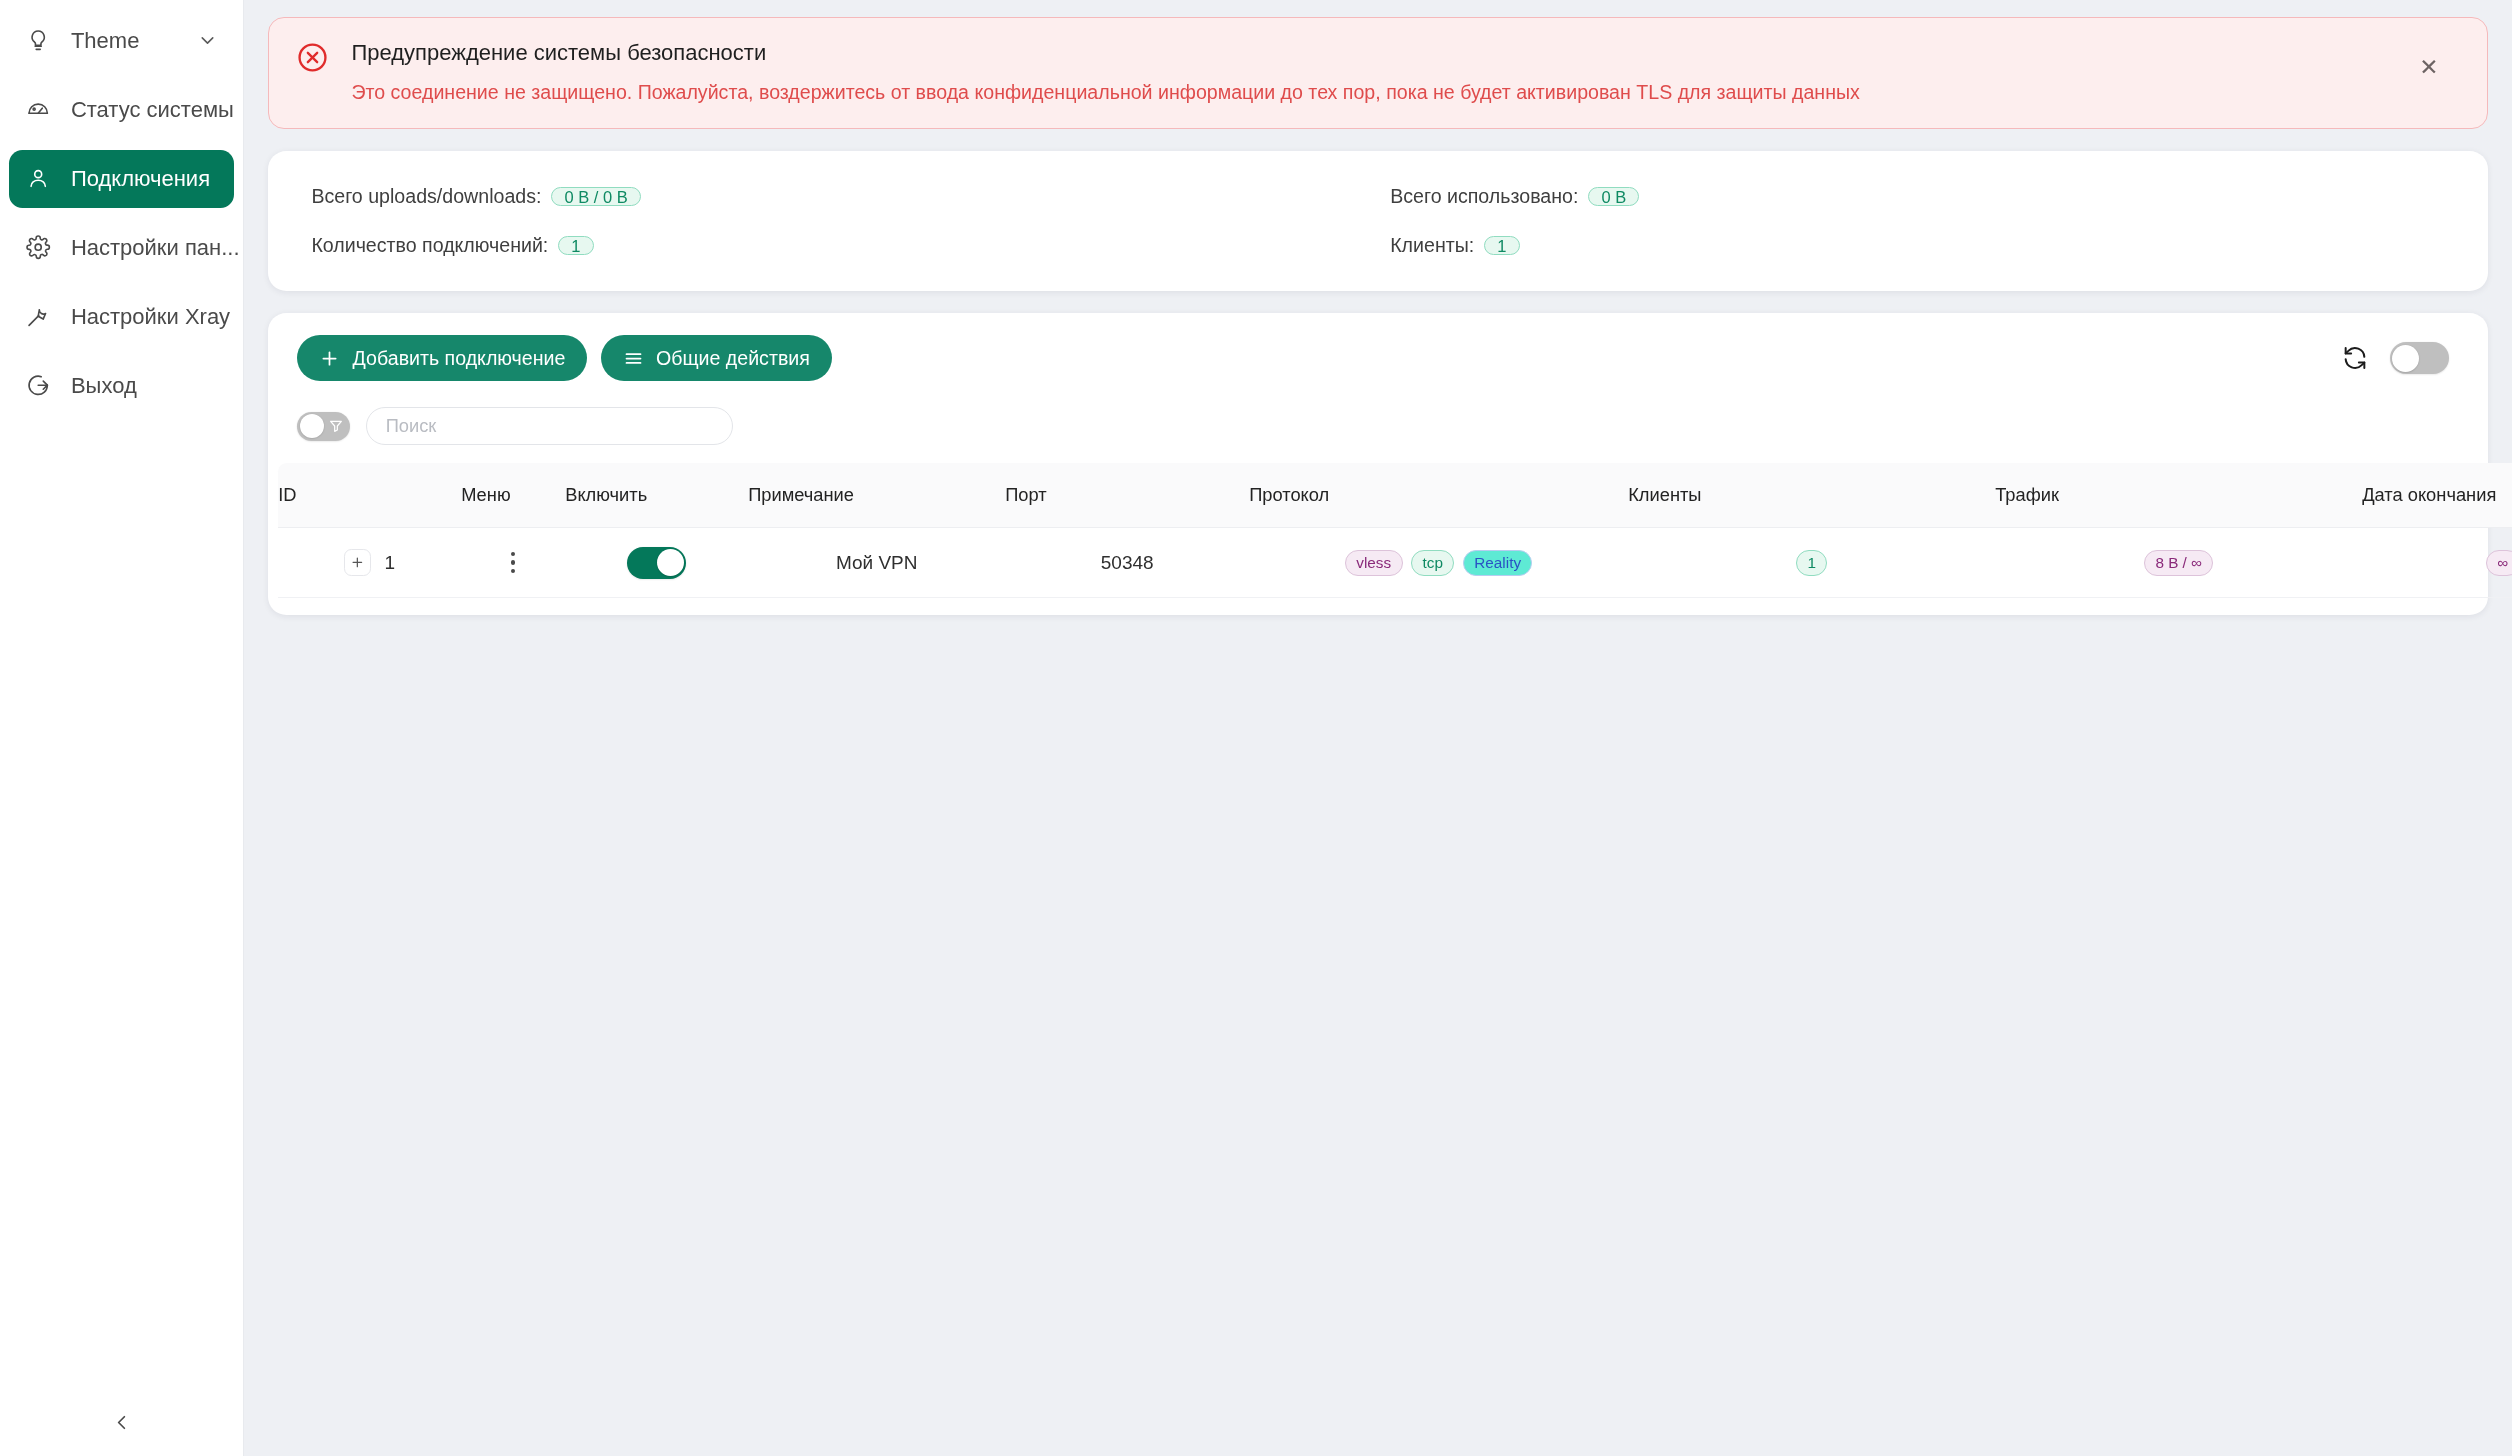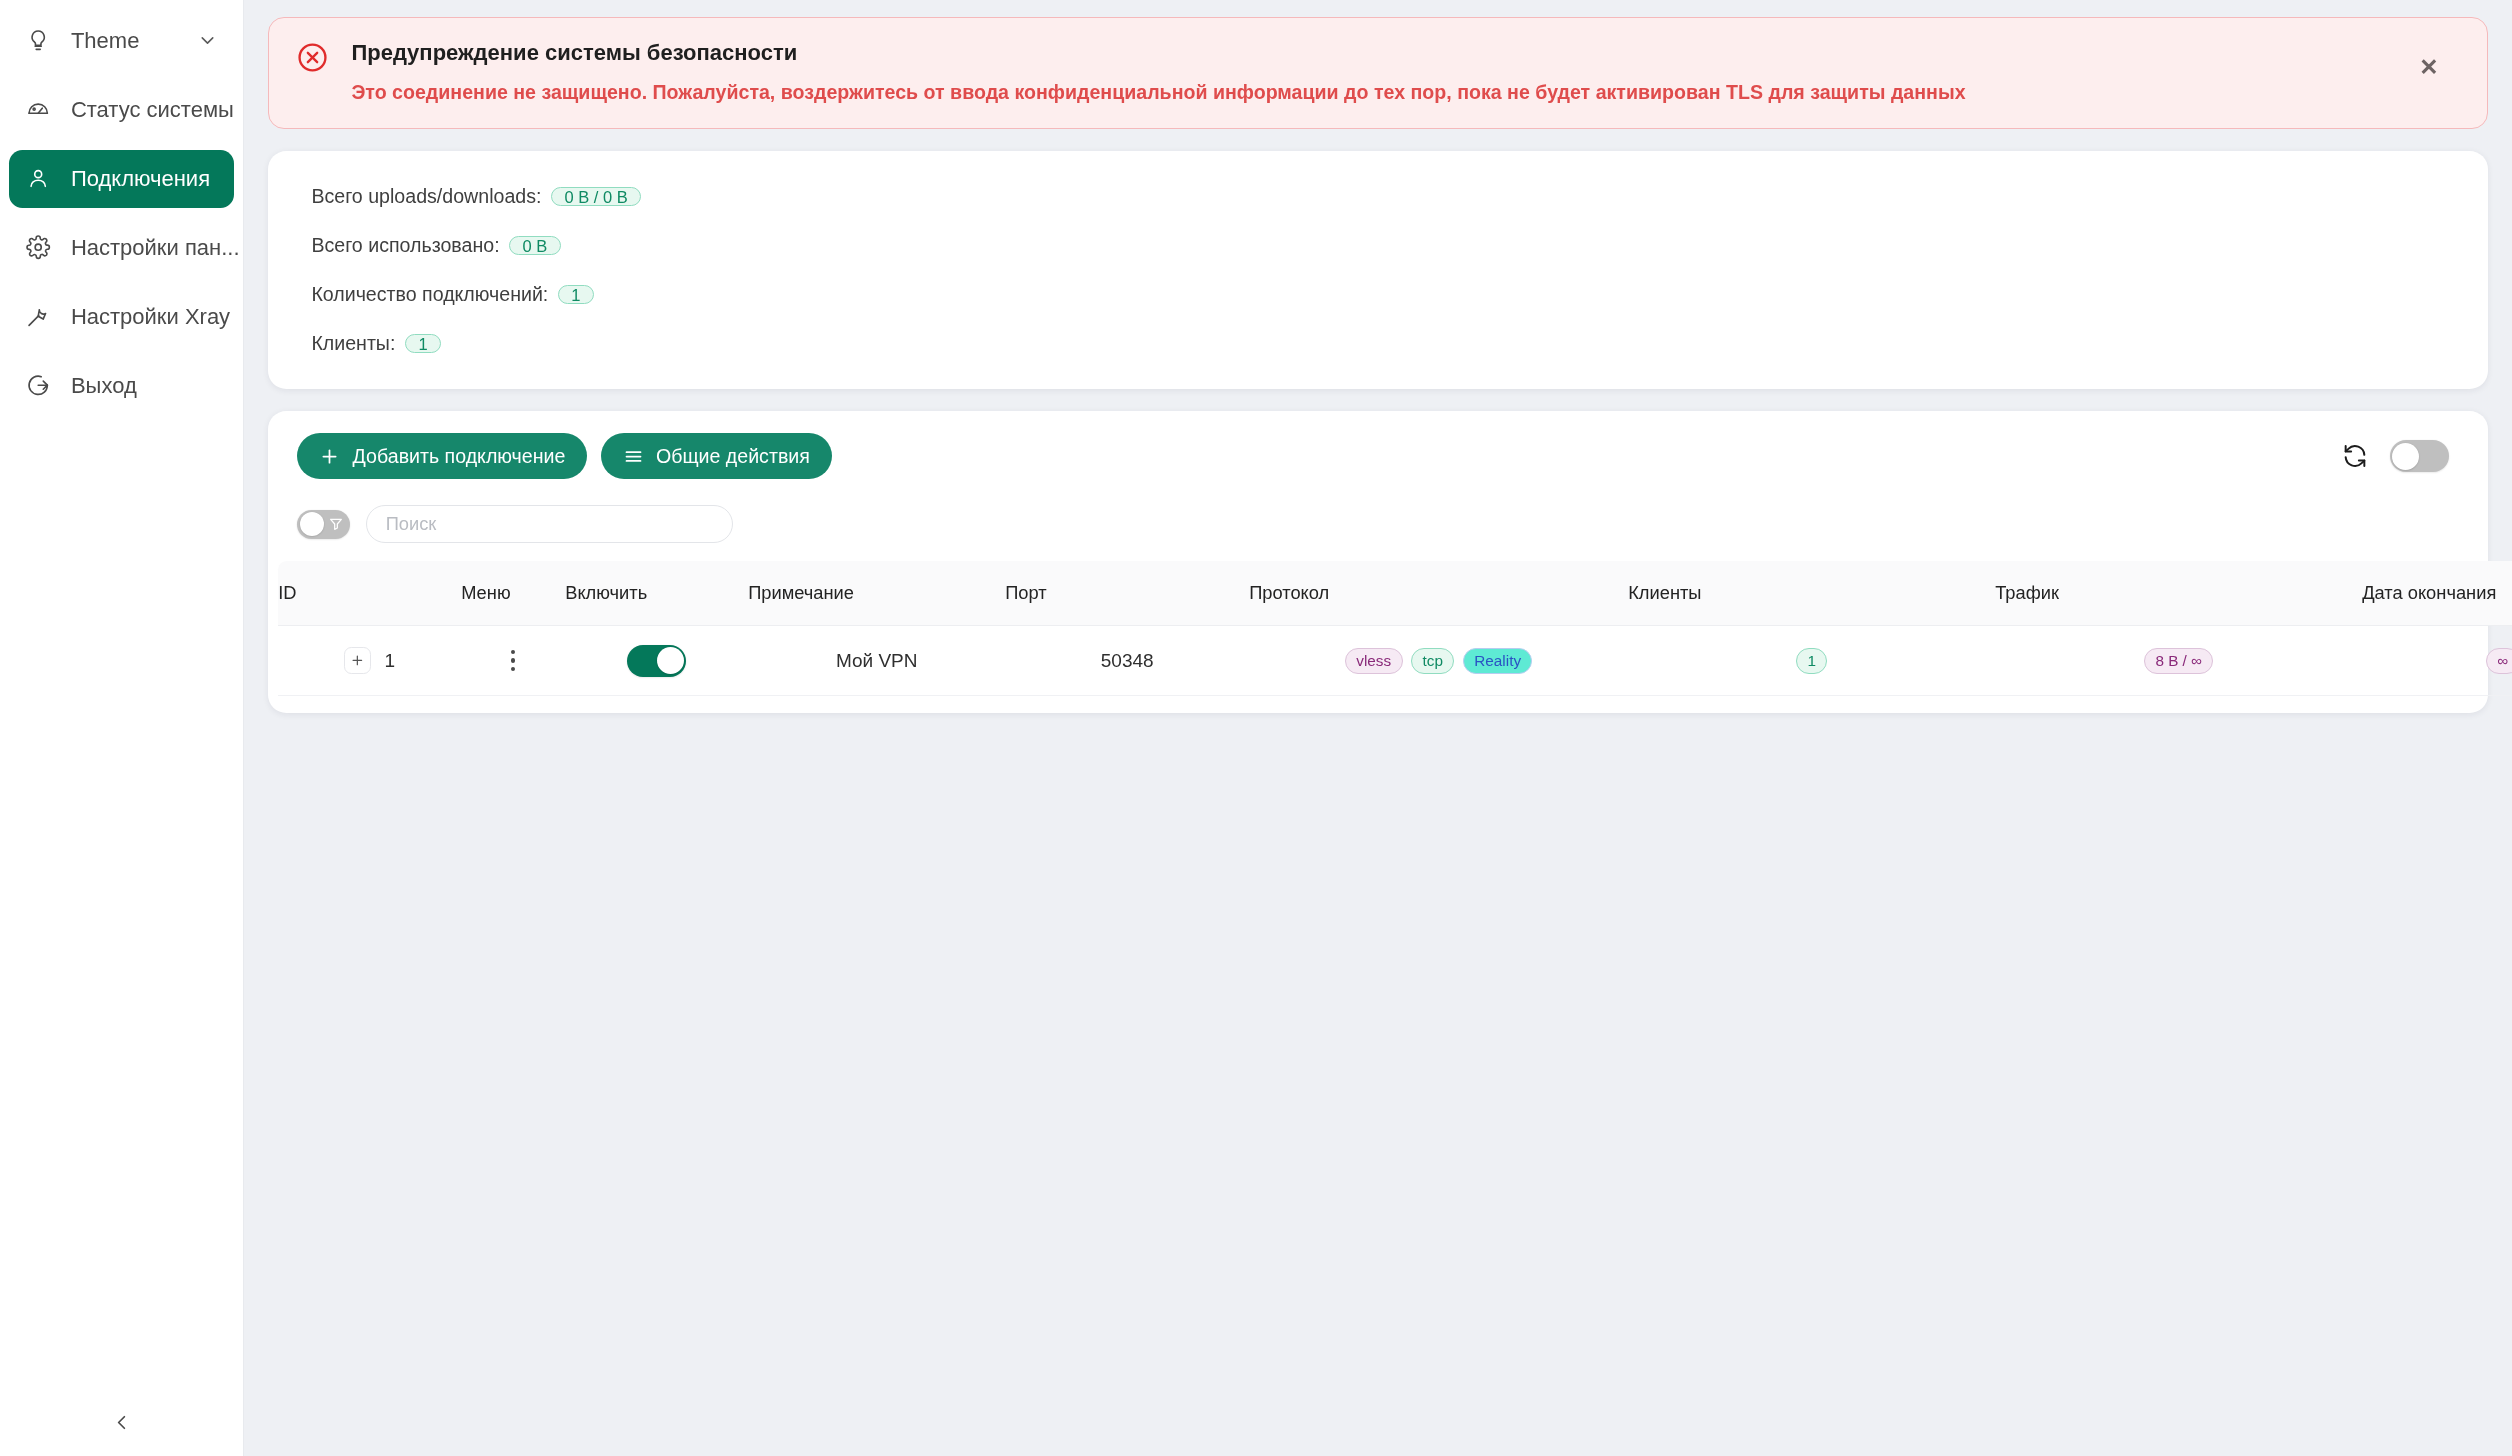--- a/index.html
+++ b/index.html
@@ -77,21 +77,20 @@
   
   .alert {
     position: relative;
     background: #fdeeee;
     border: 1.2px solid #f5b9bb;
     border-radius: 16px;
     padding: 21px 24.4px 23px 27px;
     display: flex;
     align-items: flex-start;
     gap: 22px;
-    font-weight: bold;
   }
   .alert-ico { flex: 0 0 auto; margin-top: 2.4px; }
   .alert-ico svg { width: 33px; height: 33px; display:block; }
   .alert-body { padding-top: 1.2px; }
   .alert-title {
     font-size: 22px;
     color: #1f1f1f;
     margin-bottom: 13.4px;
     line-height: 1.2;
   }
@@ -114,21 +113,21 @@
   .card {
     background: #ffffff;
     border-radius: 18.3px;
     box-shadow: 0 1.8px 6.1px rgba(30,35,60,.07);
   }
 
   
   .stats {
     padding: 34px 43px 34px 43px;
     display: grid;
-    grid-template-columns: 1fr;
+    grid-template-columns: 1fr 1fr;
     row-gap: 26px;
     column-gap: 24.4px;
   }
   .stat {
     display: flex;
     align-items: center;
     font-size: 19.6px;
     color: #3f3f3f;
     white-space: nowrap;
   }

